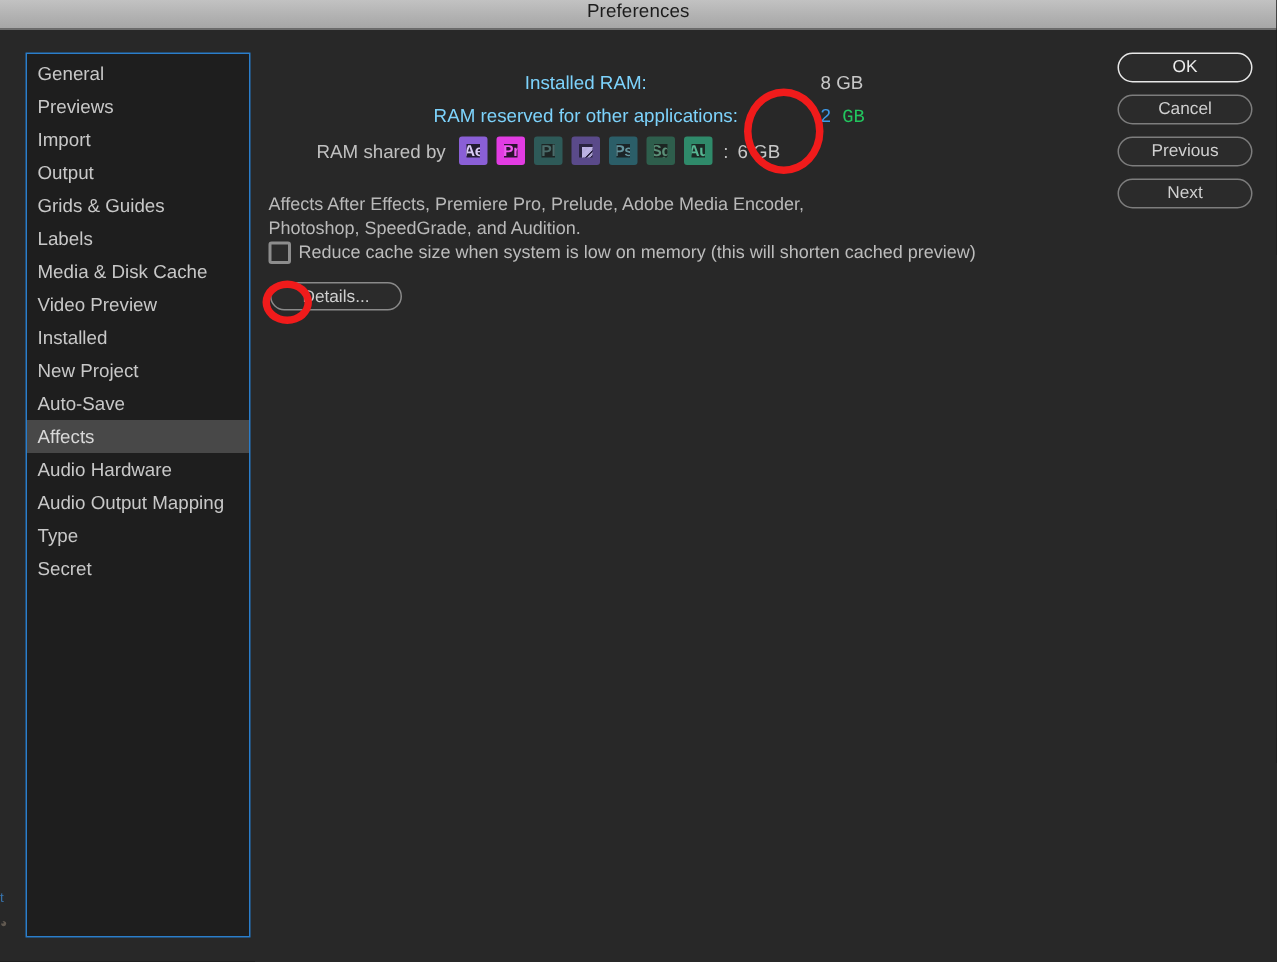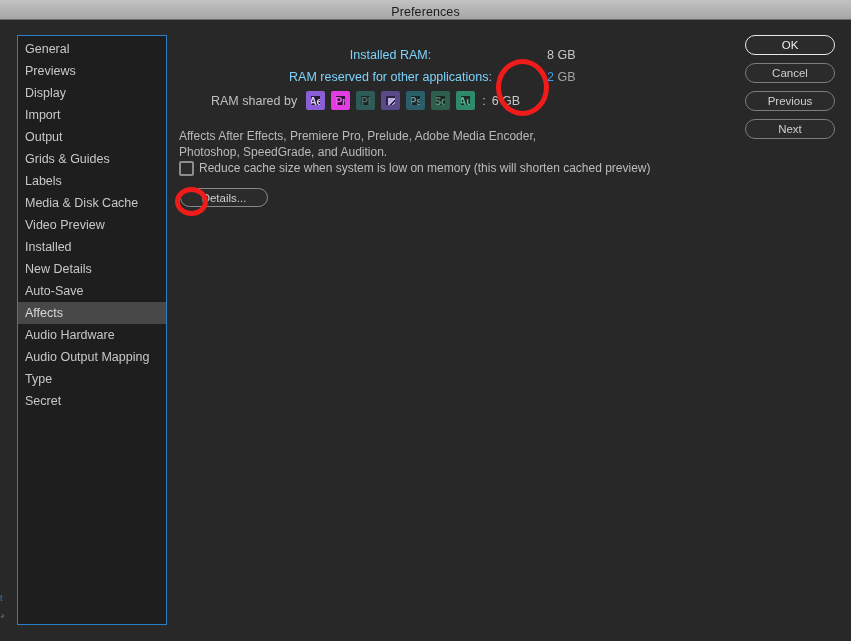--- a/index.html
+++ b/index.html
@@ -41,21 +41,21 @@
   
   #title-bar {
     position: absolute;
     left: 0; top: 0;
     width: 851px;
     height: 20px;
     background: linear-gradient(180deg, #c2c2c2 0%, #b2b2b2 55%, #a6a6a6 100%);
     border-bottom: 1px solid #6e6e6e;
     box-sizing: border-box;
     display: flex;
-    align-items: flex-end;
+    align-items: flex-start;
     justify-content: center;
   }
   #title-bar-text {
     font-size: 12.5px;
     color: #1c1c1c;
     letter-spacing: .1px;
   }
 
   
   #dialog-body {
@@ -119,21 +119,21 @@
     text-align: center;
     color: #7dd3fc;
   }
   .ram-value {
     margin-left: 9px;
     color: #c8c8c8;
   }
   .ram-value.editable {
     color: #3d9ae8;
   }
-  .ram-value.editable .unit { color: #a3a3a3; }
+  .ram-value.editable .unit { color: #22c55e; font-family: Liberation Mono, monospace; }
 
   
   #shared-by-row {
     position: absolute;
     left: 43px;
     top: 69px;
     display: flex;
     align-items: center;
     font-size: 12.5px;
     color: #c0c0c0;
@@ -301,29 +301,28 @@
 
   <div id="title-bar">
     <div id="title-bar-text">Preferences</div>
   </div>
 
   <div id="dialog-body">
 
     <div id="category-list">
         <div class="category-item">General</div>
         <div class="category-item">Previews</div>
-        <div class="category-item">Display</div>
         <div class="category-item">Import</div>
         <div class="category-item">Output</div>
         <div class="category-item">Grids &amp; Guides</div>
         <div class="category-item">Labels</div>
         <div class="category-item">Media &amp; Disk Cache</div>
         <div class="category-item">Video Preview</div>
         <div class="category-item">Installed</div>
-        <div class="category-item">New Details</div>
+        <div class="category-item">New Project</div>
         <div class="category-item">Auto-Save</div>
         <div class="category-item selected">Affects</div>
         <div class="category-item">Audio Hardware</div>
         <div class="category-item">Audio Output Mapping</div>
         <div class="category-item">Type</div>
         <div class="category-item">Secret</div>
       </div>
 
     <div id="memory-panel">
 

